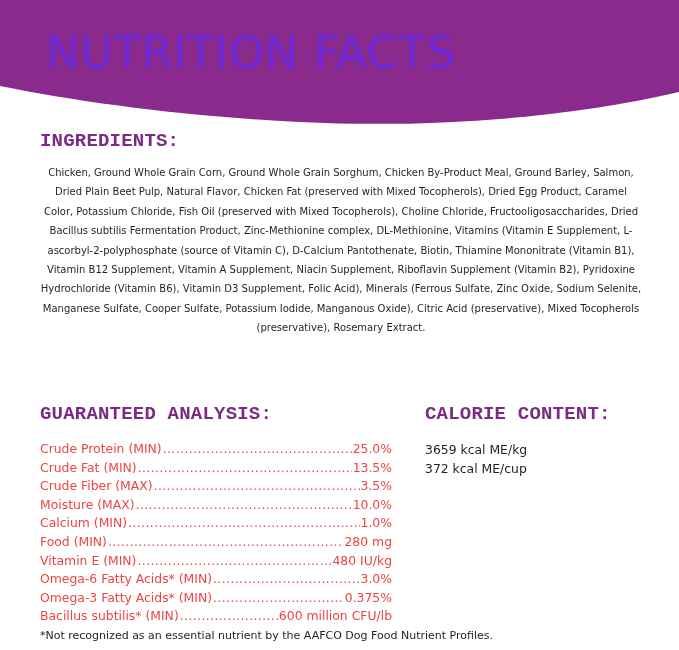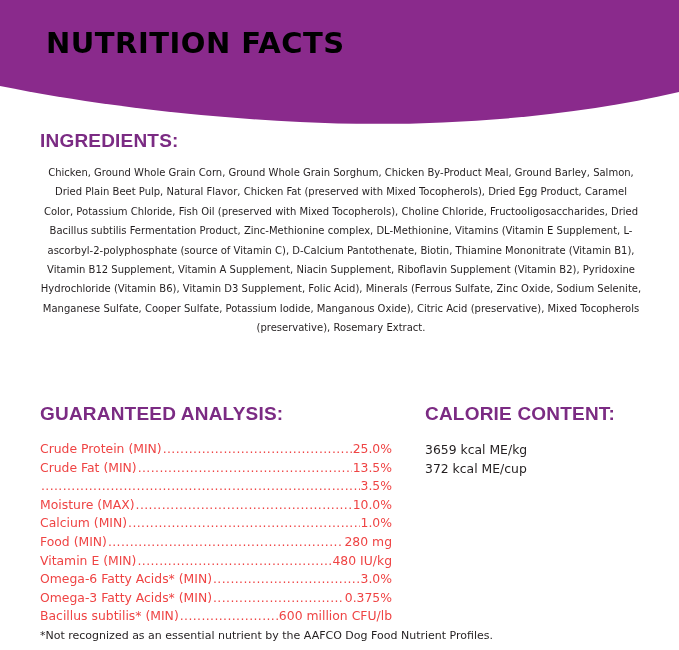--- a/index.html
+++ b/index.html
@@ -29,32 +29,32 @@
     height: 128px;
     overflow: hidden;
   }
   .banner svg {
     display: block;
   }
   .banner-title {
     position: absolute;
     top: 26px;
     left: 46px;
-    font-size: 29px;
-    font-weight: bold;
+    font-size: 45px;
+    font-weight: normal;
     letter-spacing: 0.5px;
-    color: #000000;
+    color: #6d28d9;
     font-family: "DejaVu Sans", sans-serif;
   }
   .section-heading {
     color: #7b2b83;
     font-size: 19px;
     font-weight: bold;
     letter-spacing: 0.2px;
-    font-family: Liberation Sans, sans-serif;
+    font-family: Liberation Mono, monospace;
     text-align: center;
   }
   #ingredients-heading {
     position: absolute;
     top: 130px;
     left: 40px;
   }
   #ingredients-body {
     position: absolute;
     top: 163px;
@@ -141,20 +141,21 @@
         <span class="ga-name">Crude Protein (MIN)</span>
         <span class="ga-dots">..........................................................................................</span>
         <span class="ga-value">25.0%</span>
       </div>
       <div class="ga-row">
         <span class="ga-name">Crude Fat (MIN)</span>
         <span class="ga-dots">..........................................................................................</span>
         <span class="ga-value">13.5%</span>
       </div>
       <div class="ga-row">
+        <span class="ga-name">Crude Fiber (MAX)</span>
         <span class="ga-dots">..........................................................................................</span>
         <span class="ga-value">3.5%</span>
       </div>
       <div class="ga-row">
         <span class="ga-name">Moisture (MAX)</span>
         <span class="ga-dots">..........................................................................................</span>
         <span class="ga-value">10.0%</span>
       </div>
       <div class="ga-row">
         <span class="ga-name">Calcium (MIN)</span>

